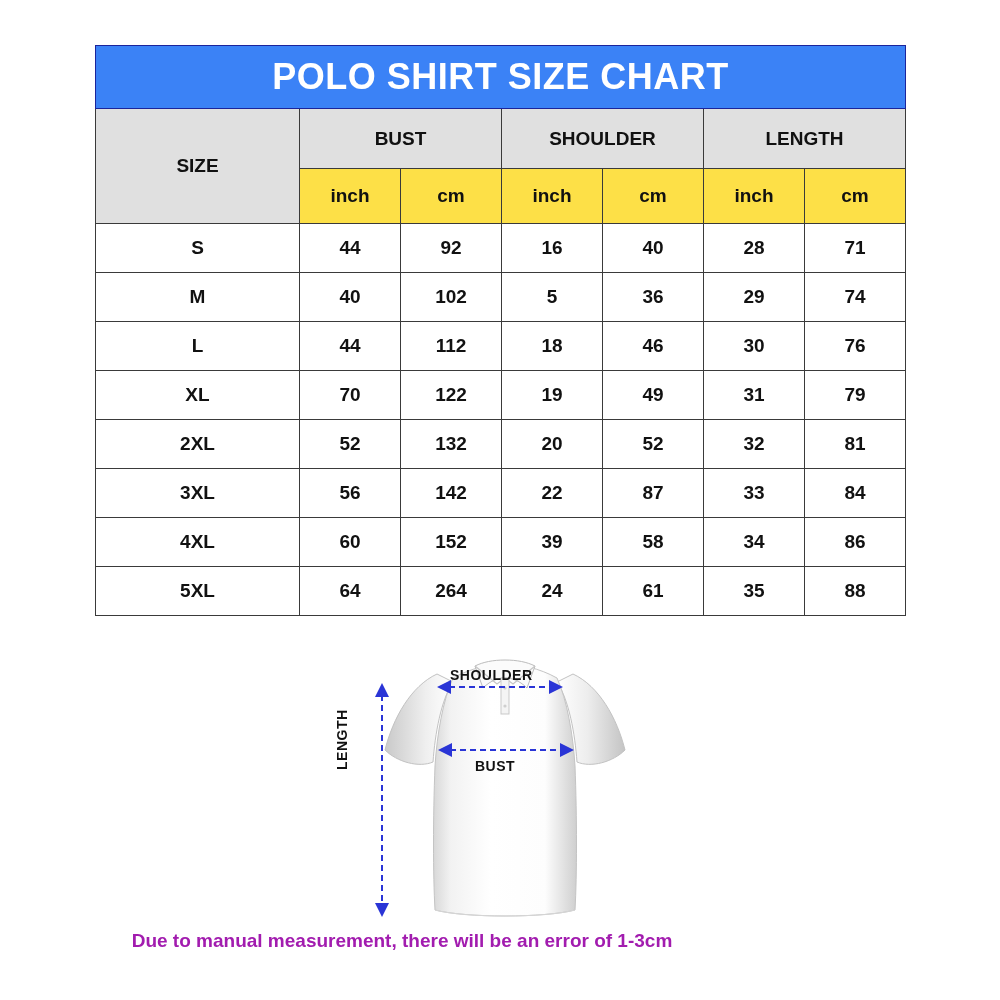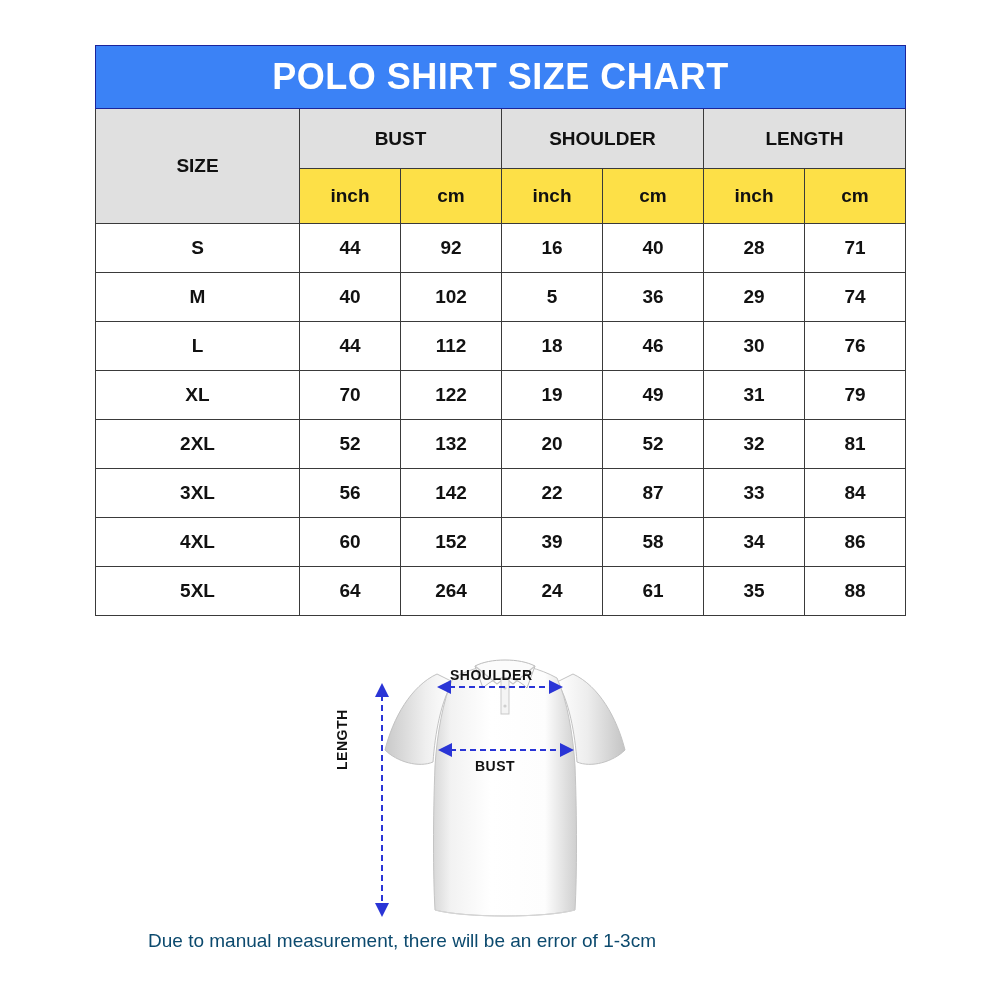--- a/index.html
+++ b/index.html
@@ -133,22 +133,22 @@
     transform-origin: left top;
   }
 
   .note {
     position: absolute;
     left: 0;
     top: 930px;
     width: 804px;
     text-align: center;
     font-size: 19px;
-    font-weight: normal;
-    color: #0c4a6e;
+    font-weight: bold;
+    color: #a21caf;
   }
 </style>
 </head>
 <body>
 
 <div class="page">
 
   <div class="chart-wrap">
     <table class="size-chart">
       <colgroup>

